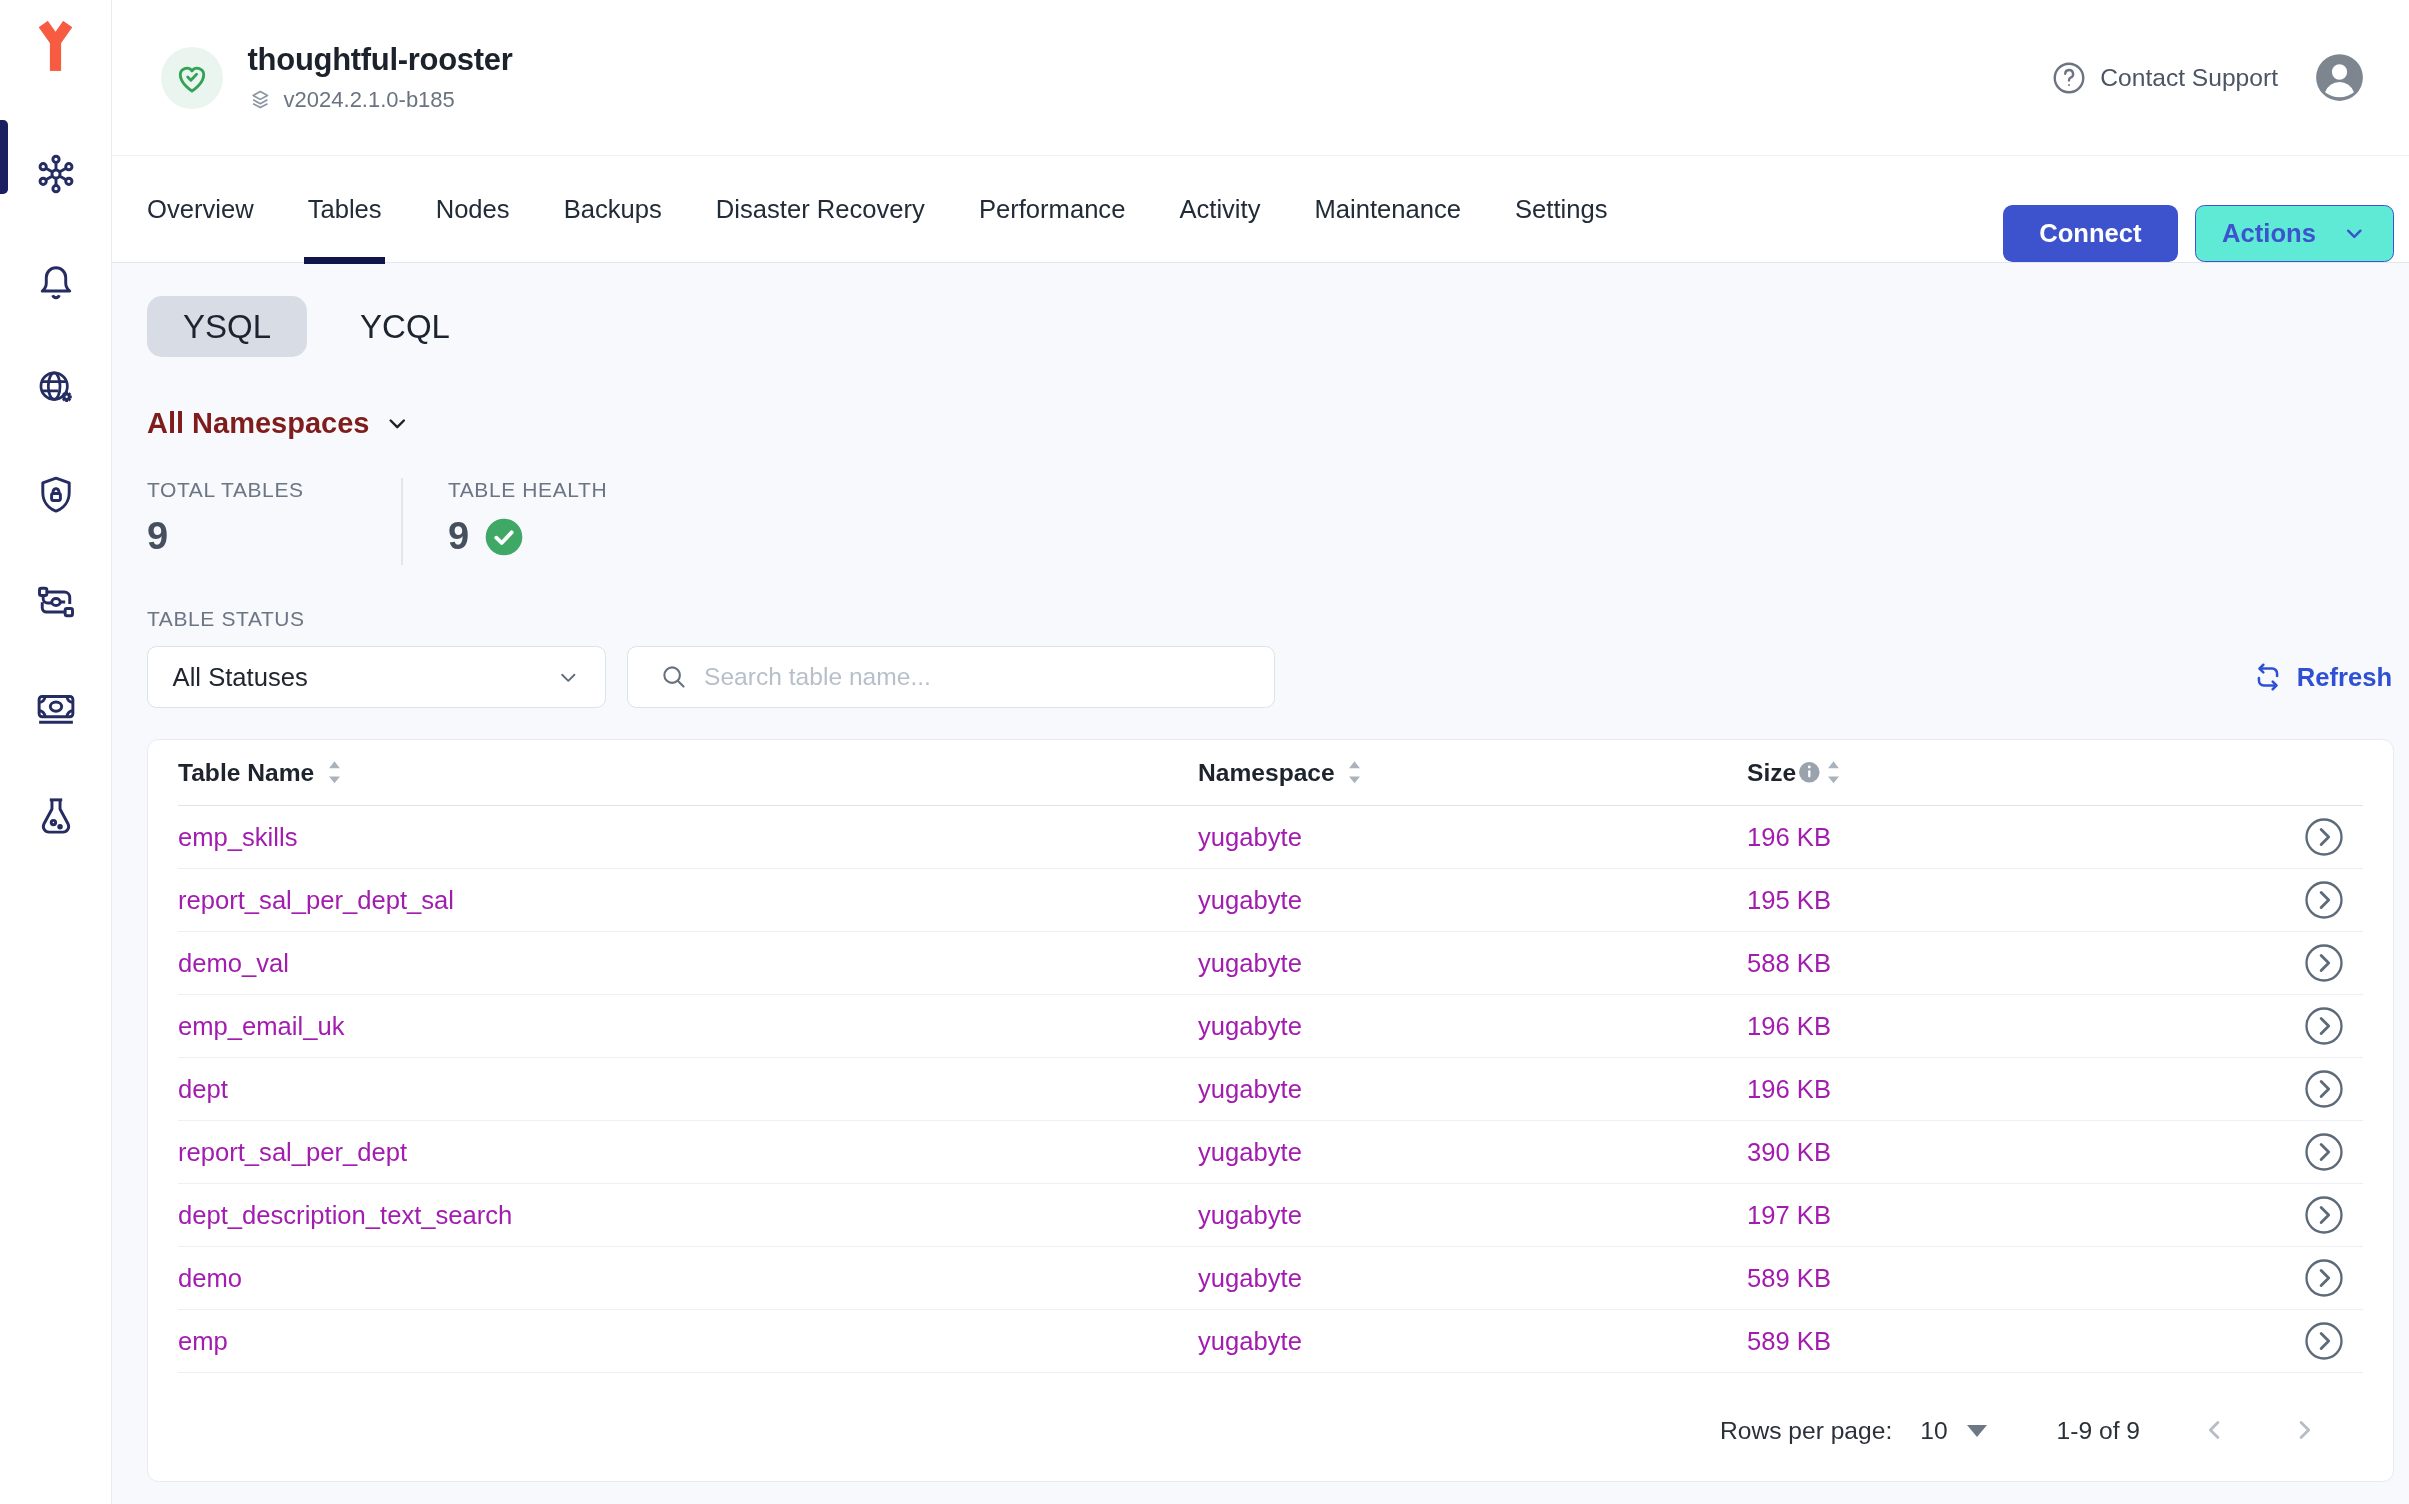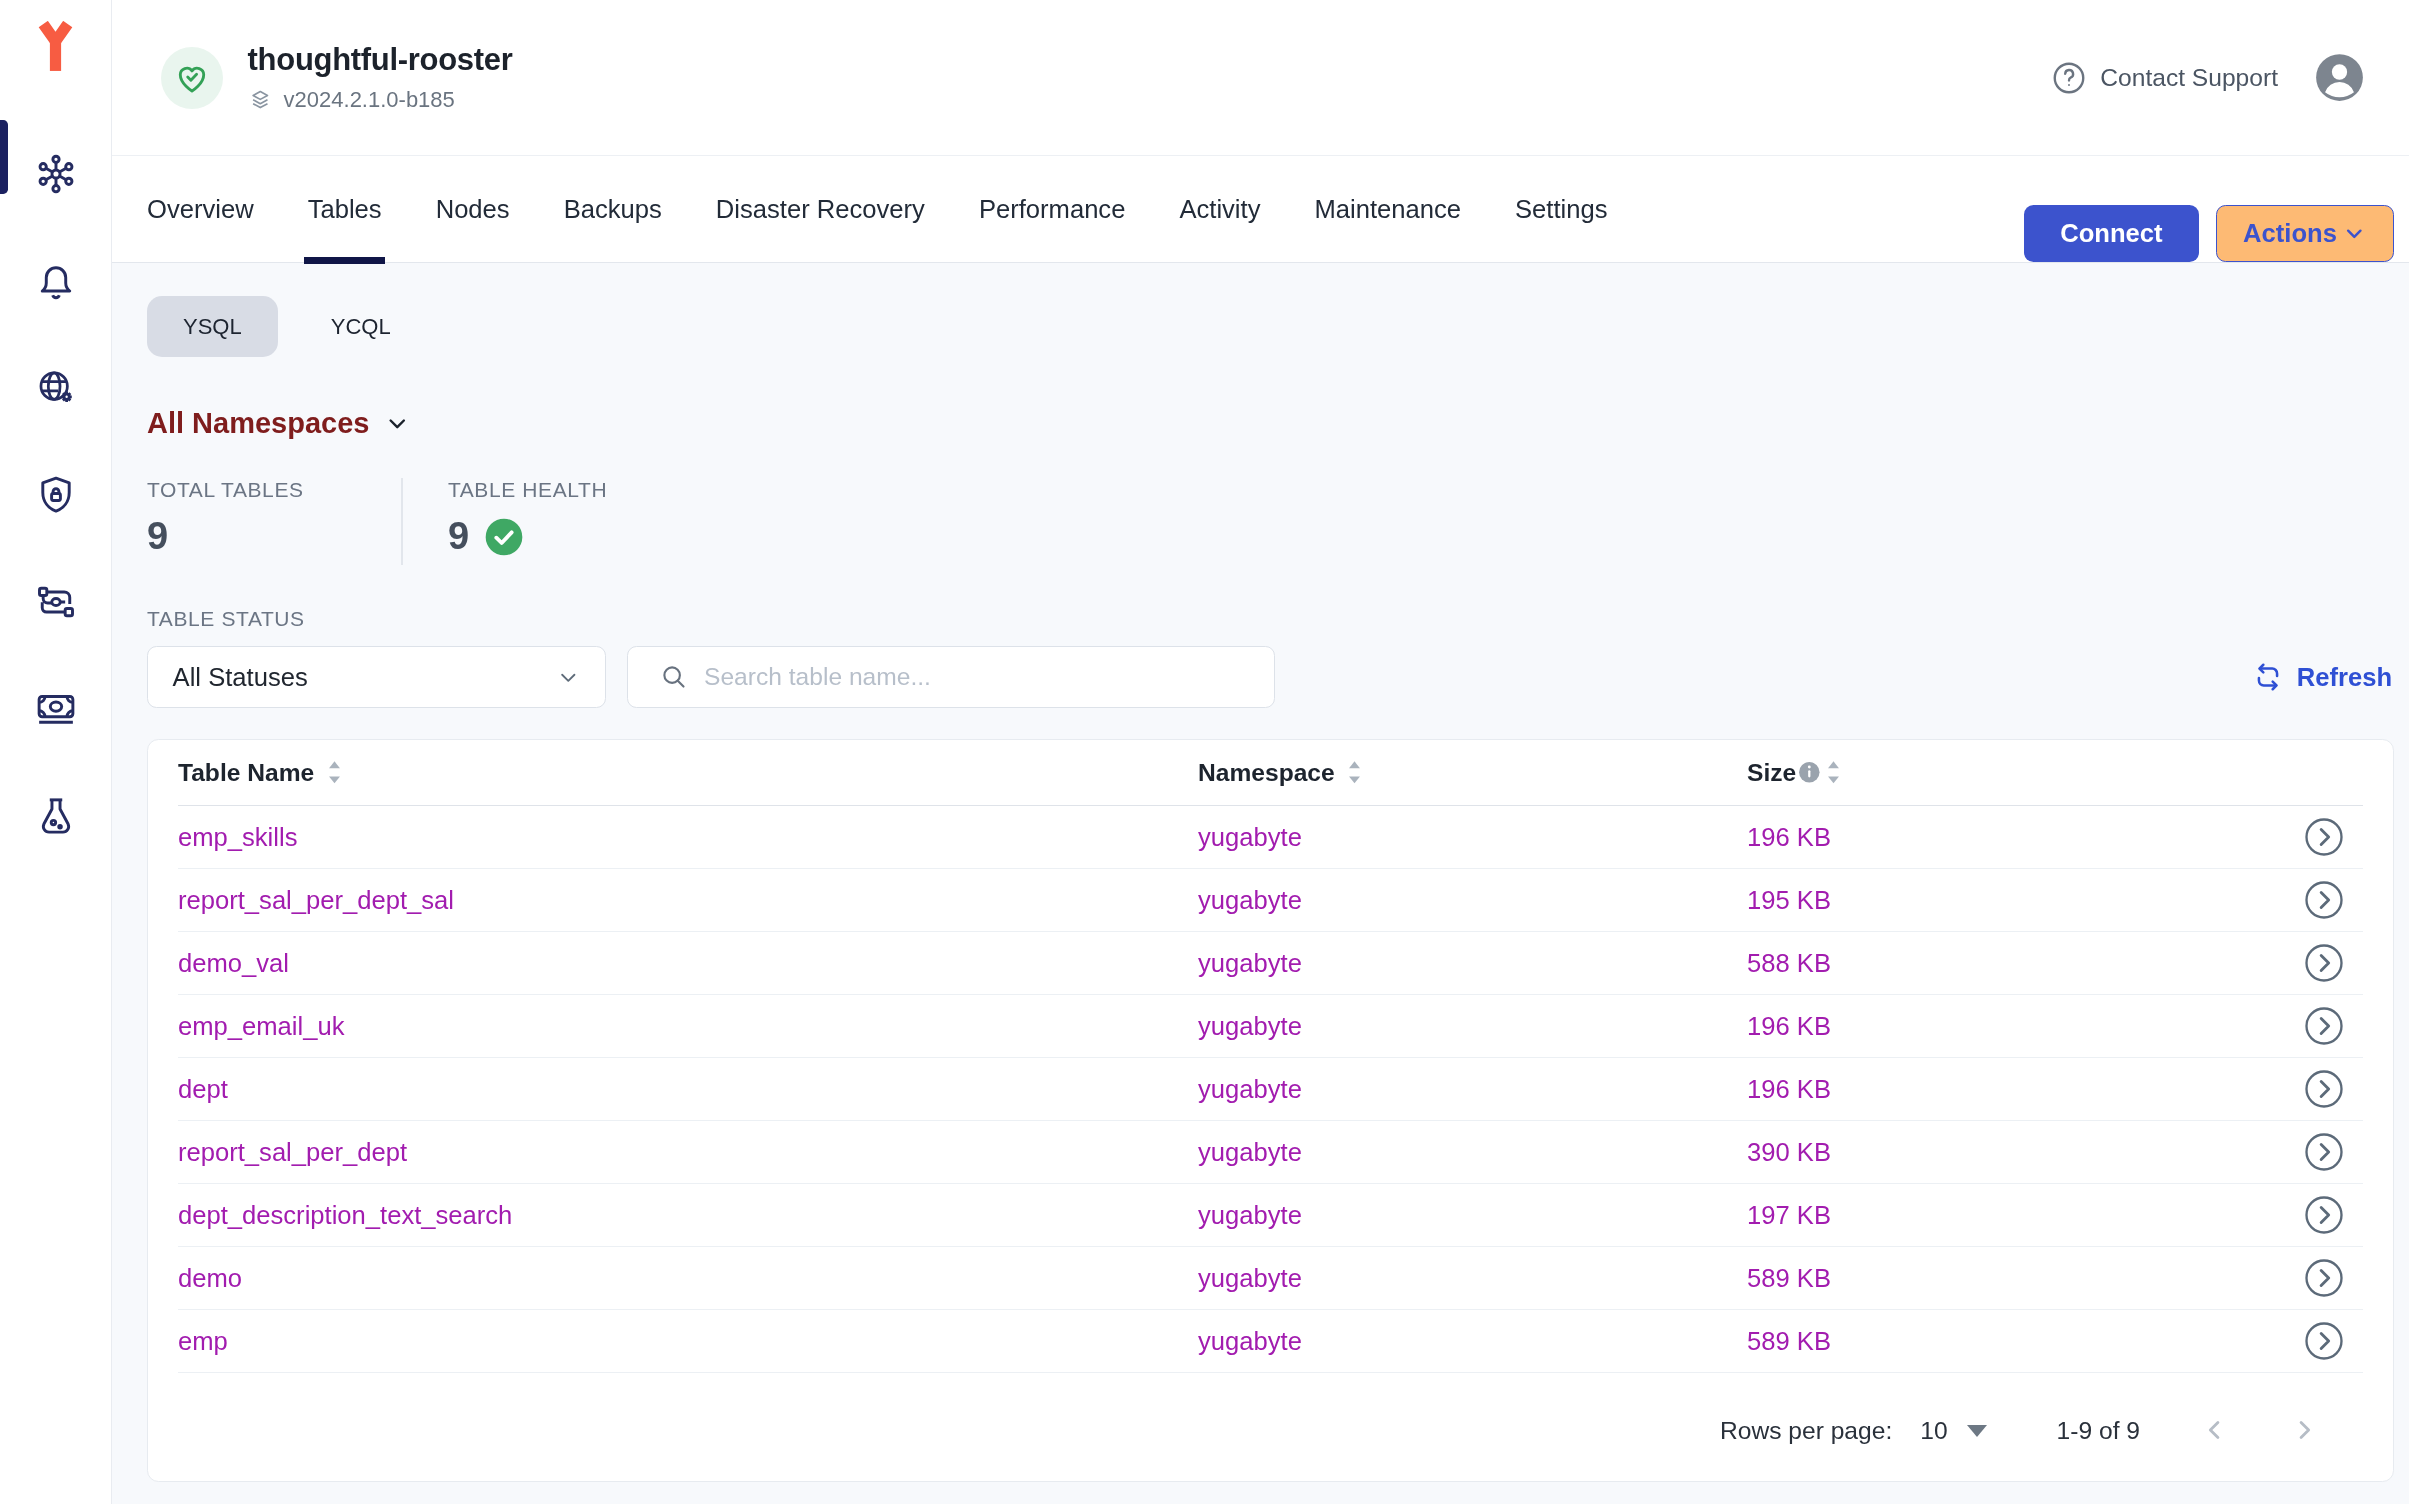--- a/index.html
+++ b/index.html
@@ -40,26 +40,26 @@
   .tabsbar {
     height:107px; background:#fff; border-bottom:1.9px solid #e3e7ed;
     display:flex; align-items:flex-end; padding:0 15px 0 35px;
   }
   .tabs { display:flex; gap:54px; height:100%; align-items:stretch; }
   .tab { font-size:25.6px; color:#222b38; display:flex; align-items:center; position:relative; cursor:pointer; white-space:nowrap; }
   .tab.active::after { content:""; position:absolute; bottom:-1.9px; left:-3.8px; right:-3.8px; height:6.6px; background:#101647; }
   .tabbar-buttons { margin-left:auto; display:flex; gap:17px; }
   .btn { height:57px; border-radius:9.5px; font-size:25.6px; font-weight:700; display:flex; align-items:center; justify-content:center; cursor:pointer; font-family:inherit; }
   .btn-connect { background:#3c53cd; color:#fff; border:none; padding:0 36px; }
-  .btn-actions { background:#fdba74; color:#3c53cd; border:1.9px solid #3c53cd; padding:0 26.5px; gap:5px; }
+  .btn-actions { background:#5eead4; color:#3c53cd; border:1.9px solid #3c53cd; padding:0 26.5px; gap:26px; }
 
   .content { flex:1; padding:33px 15px 0 35px; display:flex; flex-direction:column; }
 
   .api-toggle { display:flex; gap:17px; }
-  .pill { height:61px; padding:0 36px; border-radius:15px; display:flex; align-items:center; font-size:22px; color:#1d2430; cursor:pointer; }
+  .pill { height:61px; padding:0 36px; border-radius:15px; display:flex; align-items:center; font-size:33px; color:#1d2430; cursor:pointer; }
   .pill.selected { background:#d8dce5; }
 
   .ns-row { margin-top:50px; display:flex; align-items:center; gap:15px; cursor:pointer; }
   .ns-label { font-size:29px; font-weight:700; color:#7f1d1d; }
 
   .stats-row { margin-top:38px; display:flex; align-items:flex-start; }
   .stat { display:flex; flex-direction:column; }
   .stat-1 { width:224px; } .stat-2 { width:193px; }
   .stat-label { font-size:21px; color:#6b7584; letter-spacing:0.6px; }
   .stat-value { margin-top:13.2px; font-size:38px; font-weight:600; color:#454f5d; display:flex; align-items:center; }

